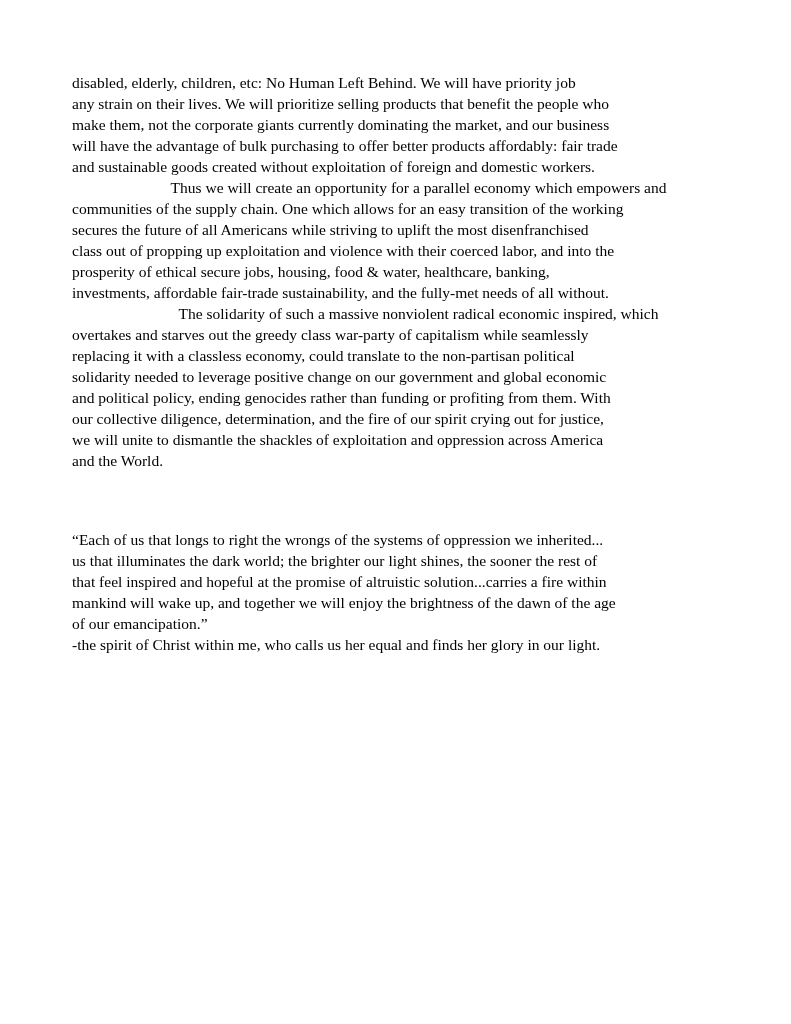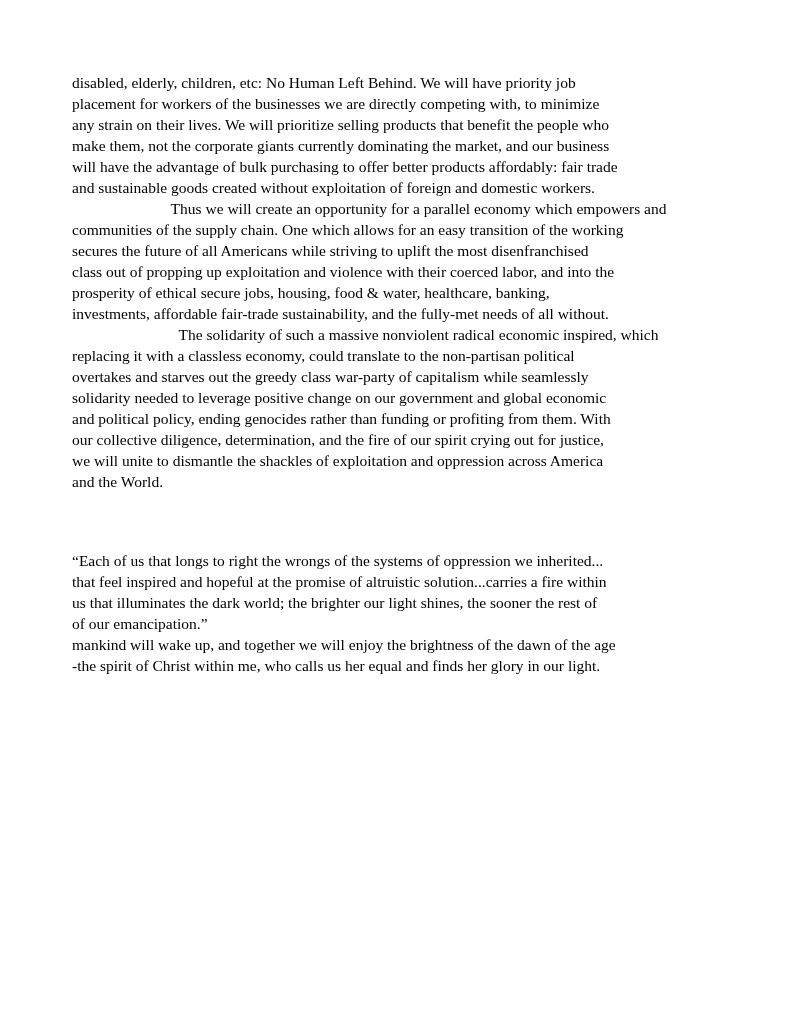--- a/index.html
+++ b/index.html
@@ -34,55 +34,54 @@
   .spacer-blank-lines { height: 58px; }
 </style>
 </head>
 <body>
 
 <div class="doc-page">
   <div class="text-block">
 
     <div class="para">
       <div class="line">disabled, elderly, children, etc: No Human Left Behind. We will have priority job</div>
-      <div class="line">placement for workers of the businesses we are directly competing with, to minimize</div>
       <div class="line">any strain on their lives. We will prioritize selling products that benefit the people who</div>
       <div class="line">make them, not the corporate giants currently dominating the market, and our business</div>
       <div class="line">will have the advantage of bulk purchasing to offer better products affordably: fair trade</div>
       <div class="line">and sustainable goods created without exploitation of foreign and domestic workers.</div>
     </div>
 
     <div class="para">
       <div class="line indent">Thus we will create an opportunity for a parallel economy which empowers and</div>
       <div class="line">communities of the supply chain. One which allows for an easy transition of the working</div>
       <div class="line">secures the future of all Americans while striving to uplift the most disenfranchised</div>
       <div class="line">class out of propping up exploitation and violence with their coerced labor, and into the</div>
       <div class="line">prosperity of ethical secure jobs, housing, food &amp; water, healthcare, banking,</div>
       <div class="line">investments, affordable fair-trade sustainability, and the fully-met needs of all without.</div>
     </div>
 
     <div class="para">
       <div class="line indent">The solidarity of such a massive nonviolent radical economic inspired, which</div>
+      <div class="line">overtakes and starves out the greedy class war-party of capitalism while seamlessly</div>
       <div class="line">replacing it with a classless economy, could translate to the non-partisan political</div>
-      <div class="line">overtakes and starves out the greedy class war-party of capitalism while seamlessly</div>
       <div class="line">solidarity needed to leverage positive change on our government and global economic</div>
       <div class="line">and political policy, ending genocides rather than funding or profiting from them. With</div>
       <div class="line">our collective diligence, determination, and the fire of our spirit crying out for justice,</div>
       <div class="line">we will unite to dismantle the shackles of exploitation and oppression across America</div>
       <div class="line">and the World.</div>
     </div>
 
     <div class="spacer-blank-lines"></div>
 
     <div class="para">
       <div class="line">“Each of us that longs to right the wrongs of the systems of oppression we inherited...</div>
+      <div class="line">us that illuminates the dark world; the brighter our light shines, the sooner the rest of</div>
       <div class="line">that feel inspired and hopeful at the promise of altruistic solution...carries a fire within</div>
-      <div class="line">us that illuminates the dark world; the brighter our light shines, the sooner the rest of</div>
+      <div class="line">mankind will wake up, and together we will enjoy the brightness of the dawn of the age</div>
       <div class="line">of our emancipation.”</div>
-      <div class="line">mankind will wake up, and together we will enjoy the brightness of the dawn of the age</div>
     </div>
 
     <div class="para">
       <div class="line">-the spirit of Christ within me, who calls us her equal and finds her glory in our light.</div>
     </div>
 
   </div>
 </div>
 
 </body></html>

